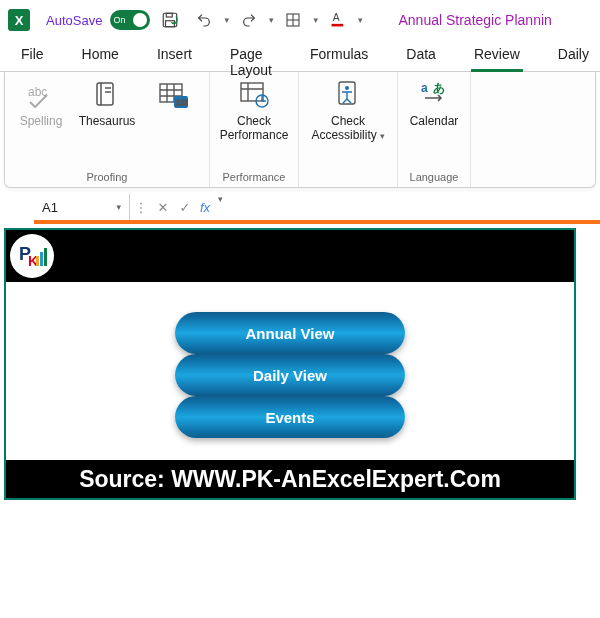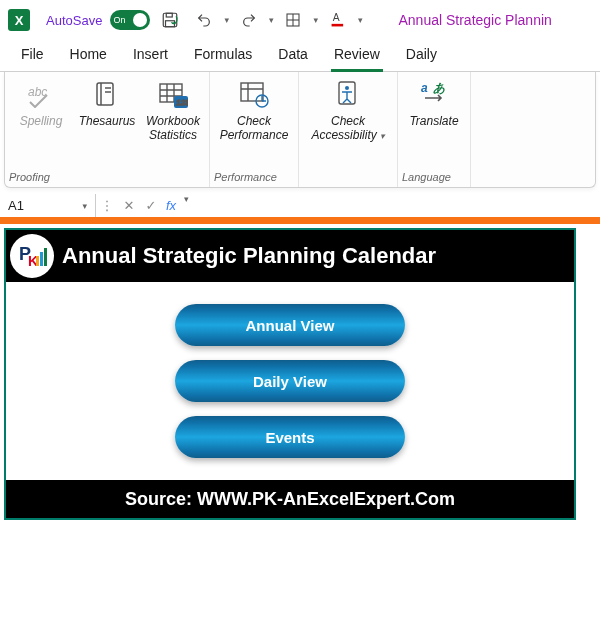--- a/index.html
+++ b/index.html
@@ -44,21 +44,21 @@
   .qat-btn {
     width: 28px; height: 28px;
     display: flex; align-items: center; justify-content: center;
     color: #555;
     border-radius: 3px;
   }
   .doc-title { color: #a21caf; font-size: 14px; margin-left: 30px; white-space: nowrap; }
   
   .tabs {
     display: flex;
-    gap: 0;
+    gap: 12px;
     padding: 0 8px;
     border-bottom: 1px solid #d0d0d0;
     height: 32px;
   }
   .tab {
     padding: 6px 13px;
     font-size: 14px;
     color: #222;
     cursor: pointer;
     position: relative;
@@ -74,21 +74,20 @@
   .ribbon {
     display: flex;
     background: #fdfdfd;
     border: 1px solid #d0d0d0;
     border-top: none;
     border-radius: 0 0 6px 6px;
     margin: 0 4px;
     box-shadow: 0 2px 4px rgba(0,0,0,0.05);
     height: 116px;
     overflow: hidden;
-    font-style: italic;
   }
   .ribbon-group {
     display: flex;
     flex-direction: column;
     border-right: 1px solid #e4e4e4;
     padding: 2px 4px 0 4px;
   }
   .ribbon-group-buttons {
     display: flex;
     flex: 1;
@@ -106,31 +105,32 @@
     text-align: center;
     font-size: 12px;
     color: #222;
     cursor: pointer;
     gap: 4px;
   }
   .ribbon-btn.disabled { color: #a0a0a0; }
   .ribbon-btn .icon { width: 32px; height: 32px; display: flex; align-items: center; justify-content: center; }
   .ribbon-btn .label { line-height: 1.2; }
   .ribbon-group-name {
-    text-align: left;
+    text-align: center;
     font-size: 11px;
     color: #666;
     padding: 2px 0 4px 0;
   }
   
   .formula-bar {
     display: flex;
     height: 30px;
-    border-bottom: 7px solid #f97316;
+    border-bottom: 4px solid #f97316;
     margin-top: 6px;
+    margin-left: 34px;
   }
   .name-box {
     width: 96px;
     padding: 2px 8px;
     font-size: 13px;
     border-right: 1px solid #ccc;
     display: flex;
     align-items: center;
     justify-content: space-between;
     height: 100%;
@@ -162,43 +162,42 @@
     width: 44px; height: 44px;
     background: #fff;
     border-radius: 50%;
     display: flex; align-items: center; justify-content: center;
     overflow: hidden;
   }
   .card-body {
     display: flex;
     flex-direction: column;
     align-items: center;
-    gap: 14px;
-    padding: 22px 0 22px 0;
+    padding: 30px 0 22px 0;
   }
   .pill-btn {
     width: 230px;
     height: 42px;
     border-radius: 22px;
     background: linear-gradient(to bottom, #0f5e8c 0%, #0f70a8 15%, #1ca6e0 50%, #0f70a8 85%, #0f5e8c 100%);
     color: #fff;
     font-weight: bold;
     font-size: 15px;
     display: flex;
     align-items: center;
     justify-content: center;
     box-shadow: 0 3px 6px rgba(0,0,0,0.3);
     cursor: pointer;
   }
   .card-footer {
     background: #000;
     color: #fff;
     font-family: Arial, sans-serif;
     font-weight: bold;
-    font-size: 18px;
+    font-size: 23px;
     text-align: center;
     height: 38px;
     line-height: 38px;
   }
   .chev { font-size: 9px; color: #666;}
 </style>
 </head>
 <body>
 
 <div class="titlebar">
@@ -246,20 +245,21 @@
       </svg>
   </div>
   <span class="chev">▾</span>
   <span class="doc-title">Annual Strategic Plannin</span>
 </div>
 
 <div class="tabs">
   <div class="tab">File</div>
   <div class="tab">Home</div>
   <div class="tab">Insert</div>
+  <div class="tab">Page Layout</div>
   <div class="tab">Formulas</div>
   <div class="tab">Data</div>
   <div class="tab active">Review</div>
   <div class="tab">Daily</div>
 </div>
 
 <div class="ribbon">
 
   <div class="ribbon-group">
     <div class="ribbon-group-buttons">
@@ -288,22 +288,20 @@
           <svg width="30" height="28" viewBox="0 0 30 28" fill="none" stroke="#555" stroke-width="1.4">
               <rect x="2" y="4" width="22" height="18"></rect>
               <line x1="2" y1="10" x2="24" y2="10"></line>
               <line x1="2" y1="16" x2="24" y2="16"></line>
               <line x1="9" y1="4" x2="9" y2="22"></line>
               <line x1="16" y1="4" x2="16" y2="22"></line>
               <rect x="16" y="16" width="14" height="12" rx="2" fill="#1f6fb0" stroke="none"></rect>
               <text x="18" y="25" font-size="8" fill="#fff">123</text>
             </svg>
         </div>
-        <div class="label" style="white-space:pre-line">Workbook
-Statistics</div>
       </div>
     </div>
     <div class="ribbon-group-name">Proofing</div>
   </div>
 
   <div class="ribbon-group">
     <div class="ribbon-group-buttons">
       <div class="ribbon-btn" style="width:80px">
         <div class="icon">
           <svg width="30" height="28" viewBox="0 0 30 28" fill="none" stroke="#555" stroke-width="1.4">
@@ -341,21 +339,21 @@
   <div class="ribbon-group">
     <div class="ribbon-group-buttons">
       <div class="ribbon-btn">
         <div class="icon">
           <svg width="30" height="28" viewBox="0 0 30 28">
               <text x="2" y="12" font-size="12" fill="#1f6fb0" font-weight="bold">a</text>
               <text x="14" y="12" font-size="12" fill="#107c41" font-weight="bold">あ</text>
               <path d="M6 18 h16 m-3 -3 l3 3 l-3 3" stroke="#555" stroke-width="1.6" fill="none"></path>
             </svg>
         </div>
-        <div class="label">Translate</div>
+        <div class="label">Calendar</div>
       </div>
     </div>
     <div class="ribbon-group-name">Language</div>
   </div>
 
 </div>
 
 <div class="formula-bar">
   <div class="name-box">
     <span>A1</span>
@@ -376,21 +374,20 @@
     <div class="card-header">
       <div class="logo-circle">
         <svg width="36" height="36" viewBox="0 0 36 36">
             <text x="5" y="22" font-size="18" font-weight="bold" fill="#14356b" font-family="Arial">P</text>
             <text x="14" y="28" font-size="14" font-weight="bold" fill="#d02" font-family="Arial">K</text>
             <rect x="22" y="18" width="3" height="10" fill="#f5a623"></rect>
             <rect x="26" y="14" width="3" height="14" fill="#1f9bd1"></rect>
             <rect x="30" y="10" width="3" height="18" fill="#107c41"></rect>
           </svg>
       </div>
-      <span>Annual Strategic Planning Calendar</span>
     </div>
     <div class="card-body">
       <div class="pill-btn">Annual View</div>
       <div class="pill-btn">Daily View</div>
       <div class="pill-btn">Events</div>
     </div>
     <div class="card-footer">Source: WWW.PK-AnExcelExpert.Com</div>
   </div>
 </div>
 

